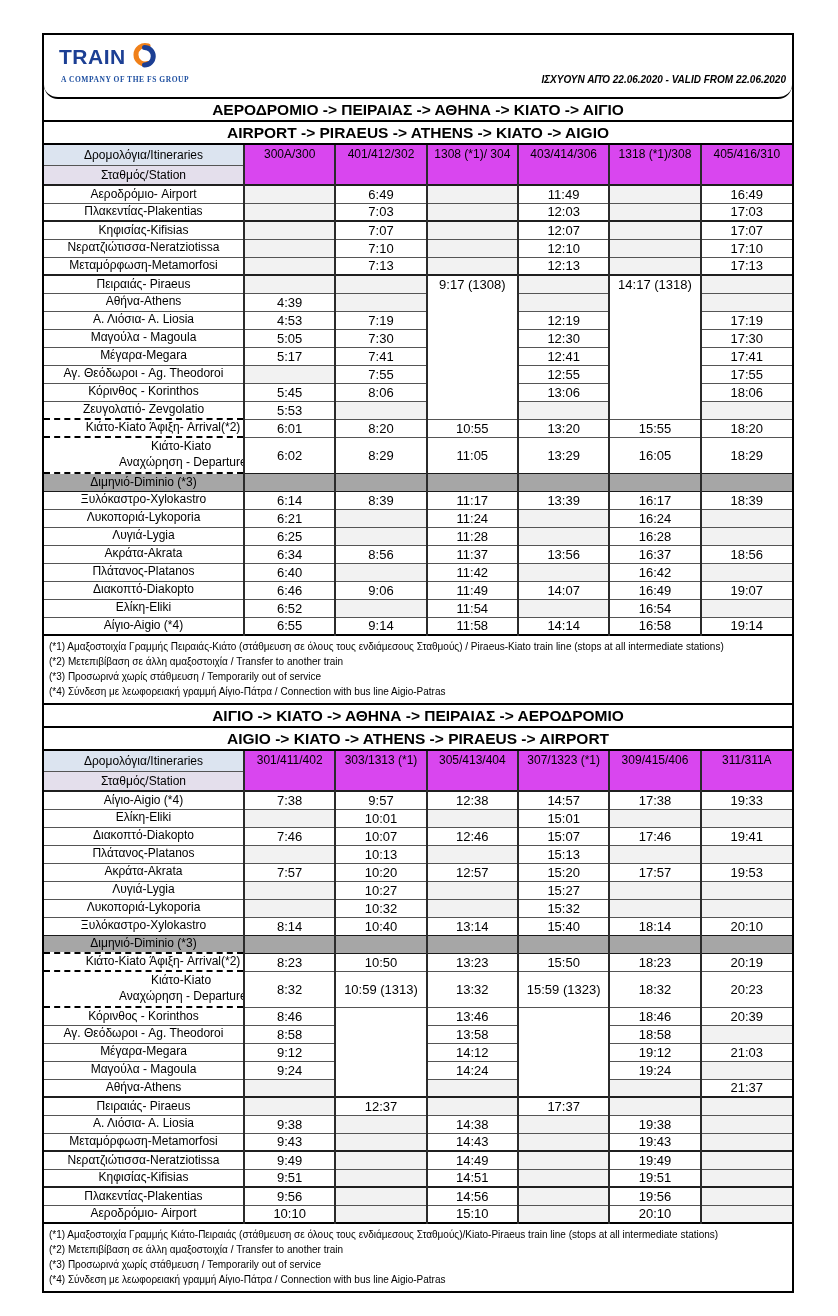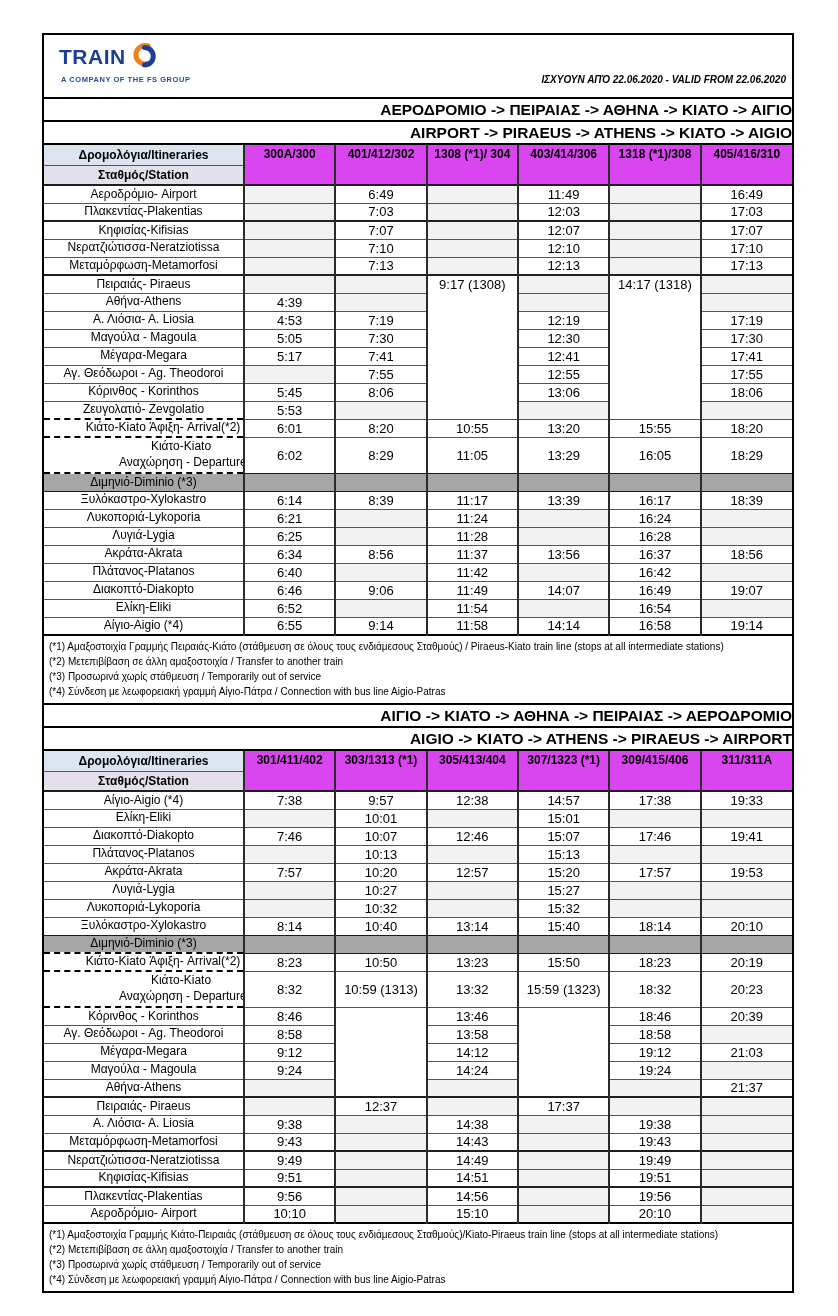--- a/index.html
+++ b/index.html
@@ -6,40 +6,40 @@
   body{
     width:838px;height:1316px;background:#ffffff;position:relative;
     font-family:"Liberation Sans", sans-serif;color:#000;
     -webkit-font-smoothing:antialiased;
   }
   .sheet{
     position:absolute;left:42px;top:33px;width:752px;
     border:2.5px solid #000;background:#fff;box-sizing:border-box;
   }
   
-  .masthead{position:relative;height:62px;border-bottom:2px solid #000;}
+  .masthead{position:relative;height:62px;border-bottom:2px solid #000;border-radius:14px;}
   .logo-line{position:absolute;left:15px;top:8px;display:flex;align-items:center;}
   .logo-train{font-size:21px;font-weight:bold;color:#1c3f94;letter-spacing:.5px;line-height:1;}
   .logo-mark{margin-left:1px;margin-top:-2px;}
-  .tagline{position:absolute;left:17px;top:40px;font-size:7.5px;font-weight:bold;color:#1e4fa0;letter-spacing:.55px;}
+  .tagline{position:absolute;left:17px;top:40px;font-size:7.5px;font-weight:bold;color:#1e4fa0;letter-spacing:.55px;font-family:Liberation Serif, serif;}
   .validity{position:absolute;right:6px;bottom:12px;font-size:10px;font-style:italic;font-weight:bold;}
   
   .title-row{
-    border-bottom:2px solid #000;text-align:right;font-weight:bold;
+    border-bottom:2px solid #000;text-align:center;font-weight:bold;
     font-size:15.5px;height:21px;line-height:21px;overflow:hidden;
   }
   
   table.tt{border-collapse:collapse;width:100%;table-layout:fixed;border-bottom:2px solid #000;}
   .tt th,.tt td{
     border-left:2px solid #2b2b2b;border-top:1px solid #555;
     padding:0;text-align:center;vertical-align:middle;overflow:hidden;white-space:nowrap;
   }
   .tt th:first-child,.tt td:first-child{border-left:none;}
   .tt thead tr:first-child th{border-top:none;}
-  .tt thead th{font-size:12px;font-weight:bold;}
+  .tt thead th{font-size:12px;font-weight:normal;}
   .tt thead .num{background:#d946ef;vertical-align:top;padding-top:2px;}
   .tt thead .lab1{background:#dce4f0;height:20px;}
   .tt thead .lab2{background:#e4dfec;height:18px;}
   .tt tbody tr{height:18px;}
   .tt tbody td{font-size:13px;background:#fff;}
   .tt tbody td.st{font-size:12px;line-height:1.1;}
   .tt tbody td.gray{background:#f2f2f2;}
   .tt tbody td.top{vertical-align:top;padding-top:1px;}
   .tt tbody tr.hdr-sep td{border-top:2px solid #1f1f1f;}
   .tt tbody tr.first td{border-top:2px solid #1f1f1f;}

